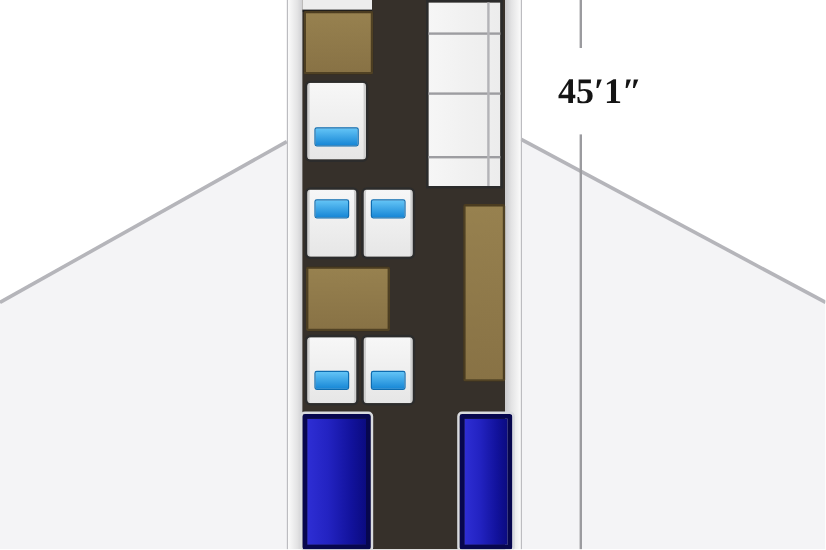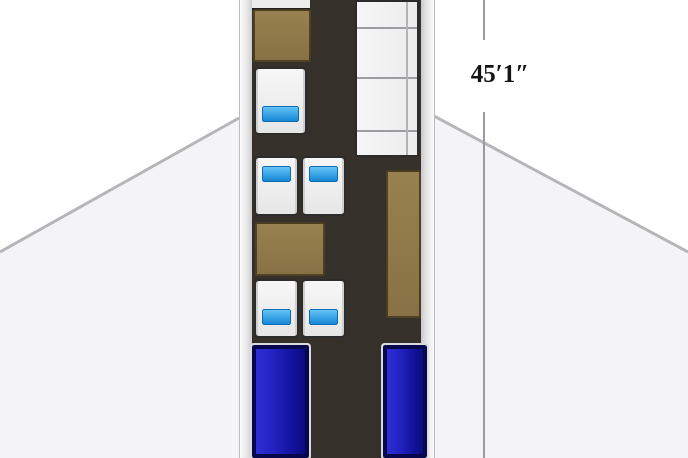--- a/index.html
+++ b/index.html
@@ -25,21 +25,21 @@
   .cushion-line{position:absolute;left:0;right:0;height:2px;background:#9d9da1;}
   .divan-back{position:absolute;top:0;bottom:0;right:9px;width:2px;background:#b3b3b7;}
   .berth{position:absolute;background:linear-gradient(90deg,#2e2ed4 0%,#2323c2 35%,#12129c 75%,#0b0b80 100%);
          border:4px solid #07074e;outline:2px solid #d9dbdf;border-radius:2px;box-sizing:border-box;}
   .sliver{position:absolute;left:252px;top:0;width:58px;height:8px;background:#ededed;border-bottom:2px solid #1f1f1f;}
   
   .dim-line{position:absolute;left:483px;width:2px;background:#9b9b9f;}
   .dim-line.top{top:0;height:40px;}
   .dim-line.bottom{top:112px;height:346px;}
   .dim-text{position:absolute;left:452px;top:60px;width:96px;text-align:center;
-            font-weight:bold;font-size:25px;color:#141414;letter-spacing:0px;}
+            font-weight:bold;font-size:30px;color:#141414;letter-spacing:0px;}
 </style>
 </head>
 <body>
 
 <div id="stage">
 
   <svg id="wings-svg" width="688" height="458" viewBox="0 0 688 458">
     <polygon points="0,252 239,118 239,458 0,458" fill="#f4f4f6"></polygon>
     <line x1="0" y1="252" x2="239" y2="118" stroke="#b5b5ba" stroke-width="3"></line>
     <polygon points="434,116 688,252 688,458 434,458" fill="#f4f4f6"></polygon>

